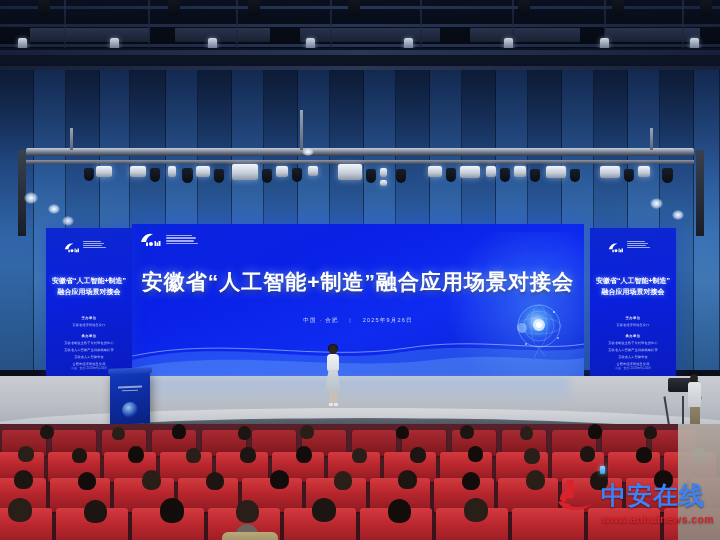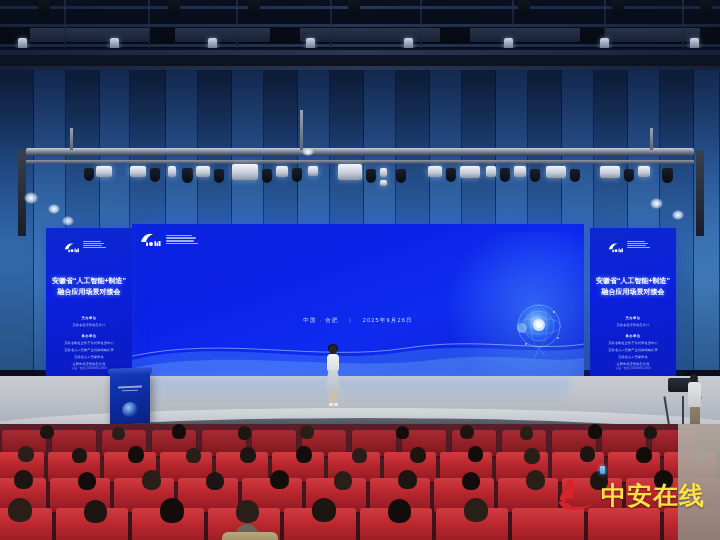--- a/index.html
+++ b/index.html
@@ -318,21 +318,21 @@
   }
 
   
   .watermark {
     position:absolute; left:556px; top:478px; width:158px; height:56px;
     pointer-events:none;
   }
   .wm-row { display:flex; align-items:center; gap:5px; }
   .wm-mark { width:40px; height:34px; position:relative; flex:0 0 auto; }
   .wm-text {
-    color:#fde047; font-size:25px; font-weight:bold; letter-spacing:1px;
+    color:#3b82f6; font-size:25px; font-weight:bold; letter-spacing:1px;
     text-shadow:0 1px 2px rgba(0,0,0,.45);
     font-family:"DejaVu Sans", sans-serif;
   }
   .wm-url {
     margin-top:1px; text-align:right; color:#d9232a; font-size:10.5px; font-weight:bold;
     letter-spacing:.4px; text-shadow:0 1px 2px rgba(0,0,0,.45);
   }
 </style>
 </head>
 <body>
@@ -465,20 +465,21 @@
         </svg>
       </div>
       <div class="logo-sub">
         <i style="width:26px;"></i>
           <i style="width:30px;"></i>
         <i style="width:28px;"></i>
           <i style="width:32px;"></i>
       </div>
     </div>
 
+    <div class="screen-title">安徽省“人工智能+制造”融合应用场景对接会</div>
 
     <div class="screen-sub">
       <span>中国 · 合肥</span>
       <span class="sep">|</span>
       <span>2025年9月26日</span>
     </div>
 
     <div class="ai-orb">
       <svg viewBox="0 0 62 62" width="62" height="62">
         <defs>
@@ -727,15 +728,16 @@
       <div class="wm-mark">
         <svg viewBox="0 0 46 40" width="40" height="34">
           <path d="M12 2 L20 2 L20 24 L12 24 Z" fill="#d9232a"></path>
           <path d="M4 26 C4 14, 16 8, 26 12 C18 14, 11 20, 11 28 Z" fill="#d9232a"></path>
           <path d="M2 28 C8 40, 30 42, 42 30 C32 36, 14 36, 8 27 Z" fill="#d9232a"></path>
           <circle cx="13" cy="33" r="3.2" fill="#d9232a"></circle>
         </svg>
       </div>
       <div class="wm-text">中安在线</div>
     </div>
+    <div class="wm-url">www.anhuinews.com</div>
   </div>
 
 </div>
 
 </body></html>

